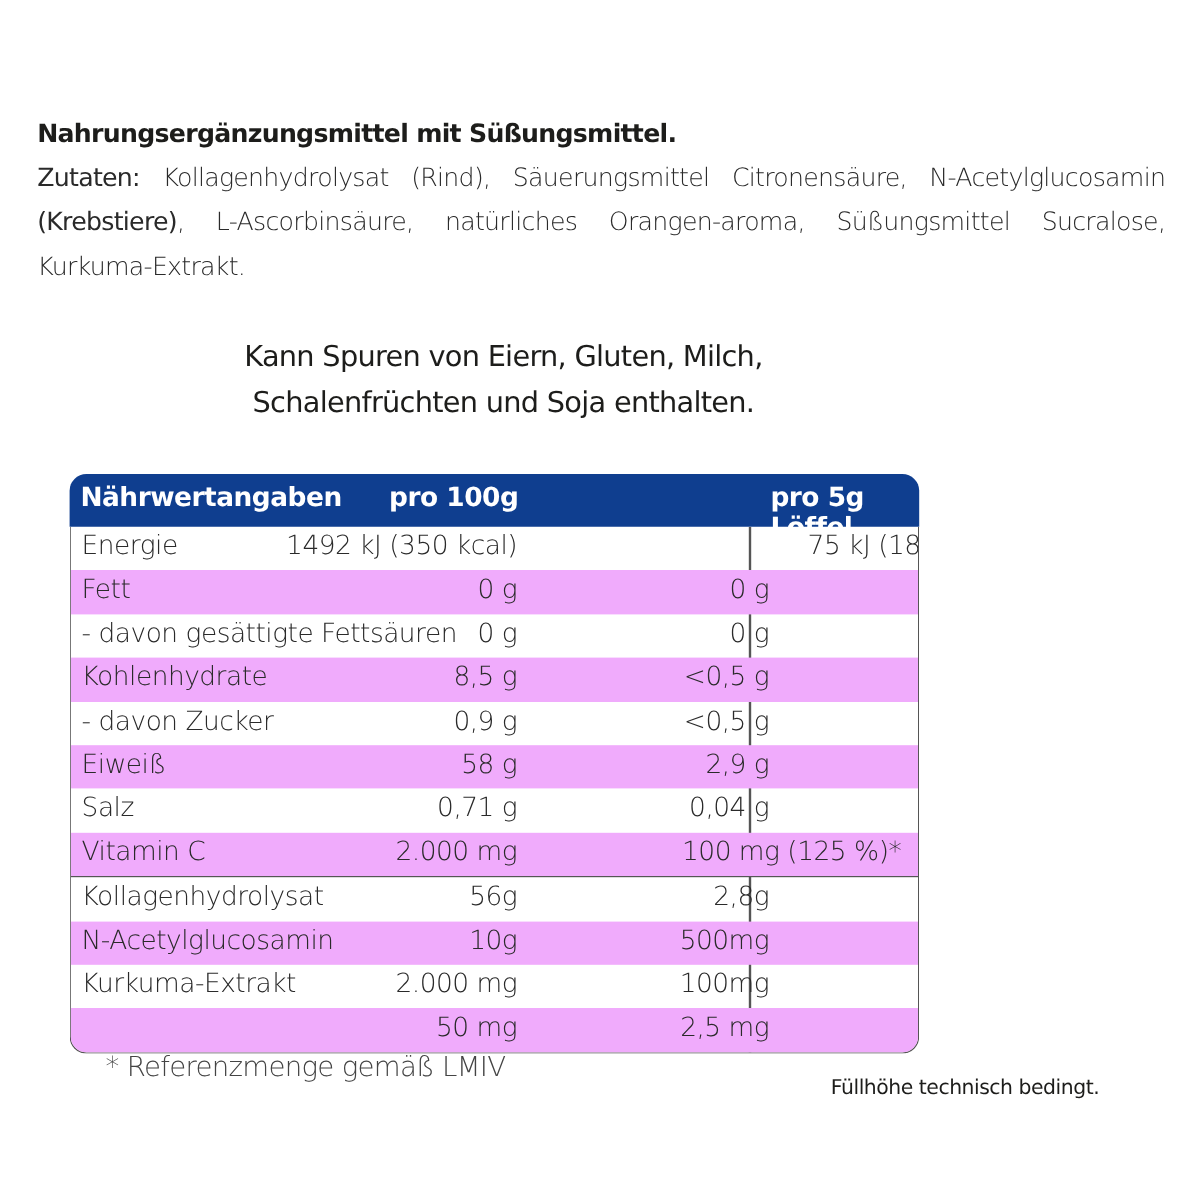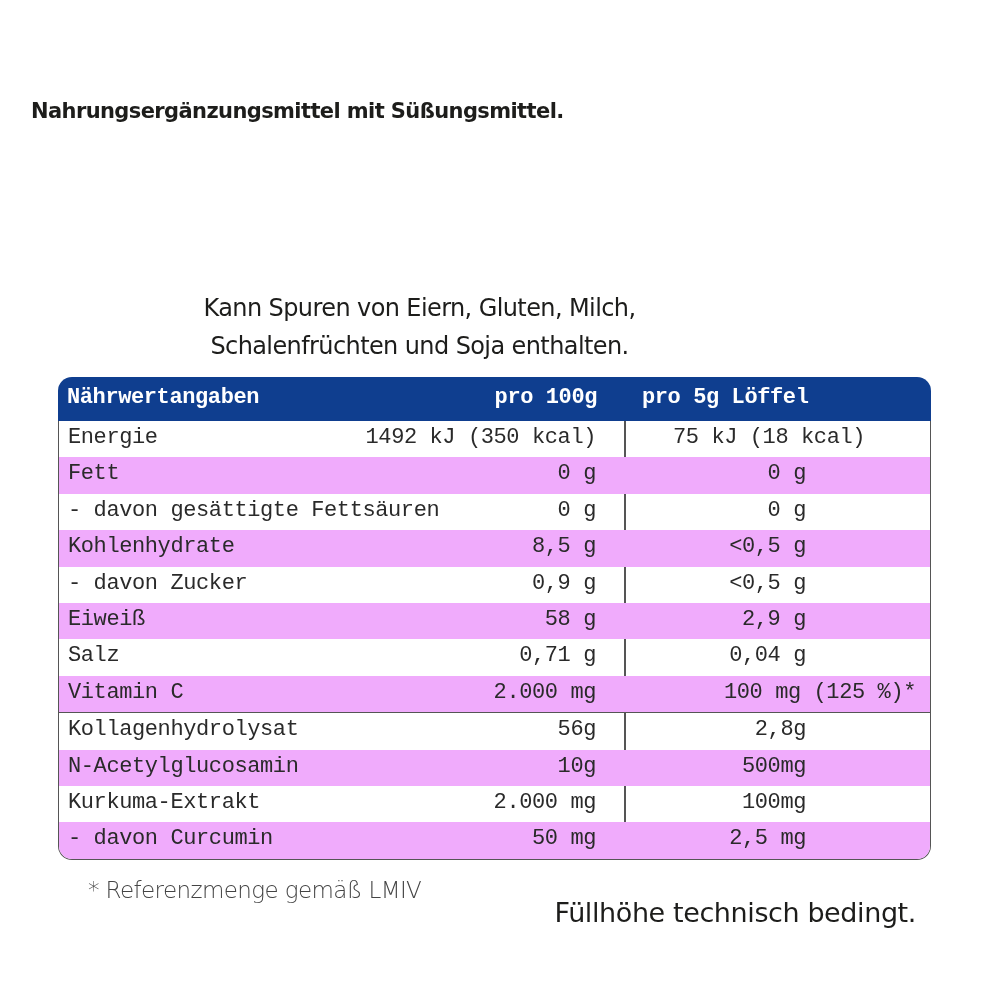--- a/index.html
+++ b/index.html
@@ -32,33 +32,32 @@
       text-align: justify;
       font-weight: 300;
       color: #2a2a2a;
     }
     .intro .strong {
       font-weight: bold;
     }
     .allergens {
       position: absolute;
       left: 0;
-      top: 289px;
+      top: 278px;
       width: 839px;
       text-align: center;
       font-size: 24px;
       line-height: 38px;
       letter-spacing: -0.6px;
     }
     .table {
       position: absolute;
       left: 58px;
-      top: 377px;
-      width: 873px;
-      font-family: Liberation Mono, monospace;
+      top: 395px;
+      width: 708px;
     }
     .thead {
       height: 44px;
       background: #0f3e8f;
       border-radius: 14px 14px 0 0;
       color: #ffffff;
       font-weight: bold;
       font-size: 22px;
       position: relative;
     }
@@ -110,30 +109,33 @@
       font-size: 23px;
       font-weight: 300;
       color: #444;
       letter-spacing: -0.6px;
       margin-left: 20px;
     }
     .fill-note {
       position: absolute;
       right: 84px;
       top: 897px;
-      font-size: 27px;
+      font-size: 17px;
       letter-spacing: -0.4px;
       color: #1d1d1b;
     }
   </style>
 </head>
 <body>
 
 <div class="intro">
   <span class="title">Nahrungsergänzungsmittel mit Süßungsmittel.</span>
+  <div class="ingredients">
+    <span class="strong" style="font-weight:normal;">Zutaten:</span><span> Kollagenhydrolysat (Rind), Säuerungsmittel Citronensäure, N-Acetylglucosamin </span><span class="strong" style="font-weight:normal;">(Krebstiere)</span><span>, L-Ascorbinsäure, natürliches Orangen-aroma, Süßungsmittel Sucralose, Kurkuma-Extrakt.</span>
+  </div>
 </div>
 
 <div class="allergens">
   <div>Kann Spuren von Eiern, Gluten, Milch,</div>
   <div>Schalenfrüchten und Soja enthalten.</div>
 </div>
 
 <div class="table">
   <div class="thead">
     <span style="left:9px;">Nährwertangaben</span>
@@ -193,21 +195,20 @@
       <span class="c1">N-Acetylglucosamin</span>
       <span class="c2">10g</span>
       <span class="c3">500mg</span>
     </div>
     <div class="row">
       <span class="c1">Kurkuma-Extrakt</span>
       <span class="c2">2.000 mg</span>
       <span class="c3">100mg</span>
     </div>
     <div class="row shade">
-      <span class="c1">- davon Curcumin</span>
       <span class="c2">50 mg</span>
       <span class="c3">2,5 mg</span>
     </div>
   </div>
 </div>
 
 <div class="footnote">* Referenzmenge gemäß LMIV</div>
 <div class="fill-note">Füllhöhe technisch bedingt.</div>
 
 </body></html>

